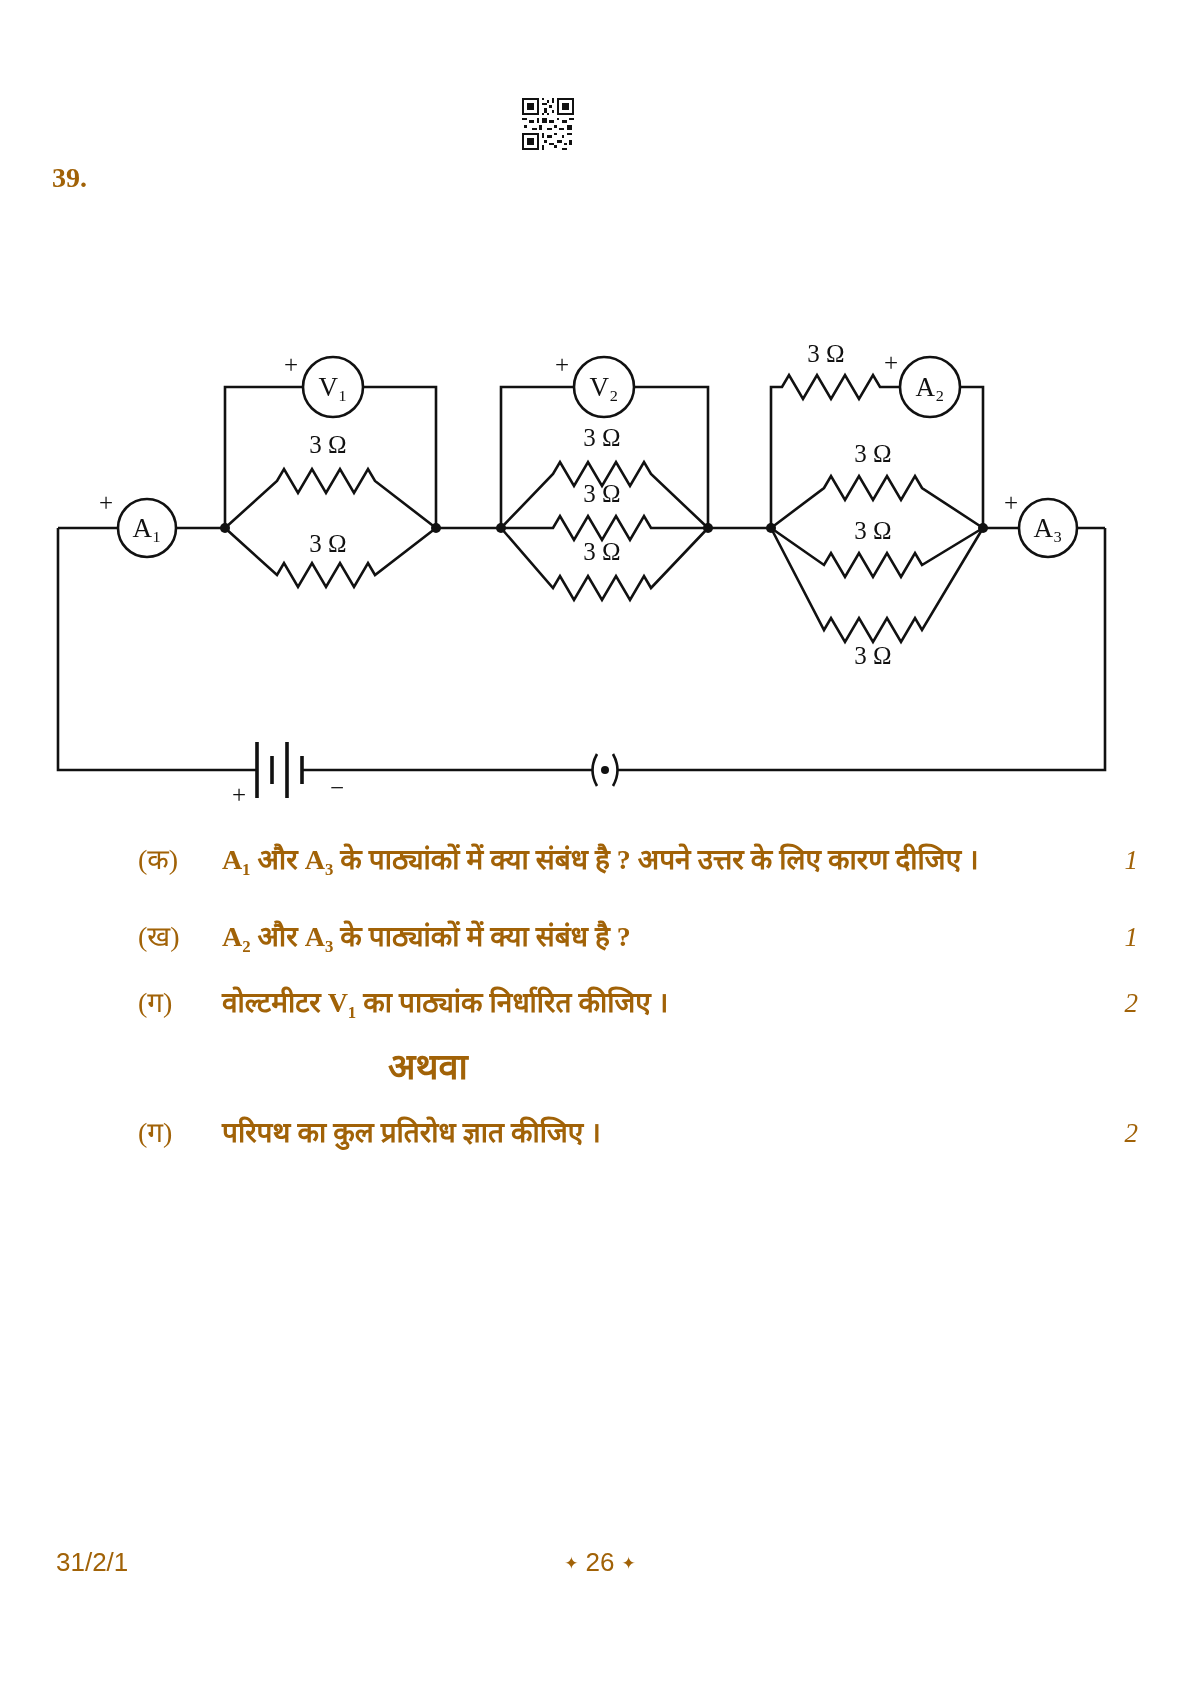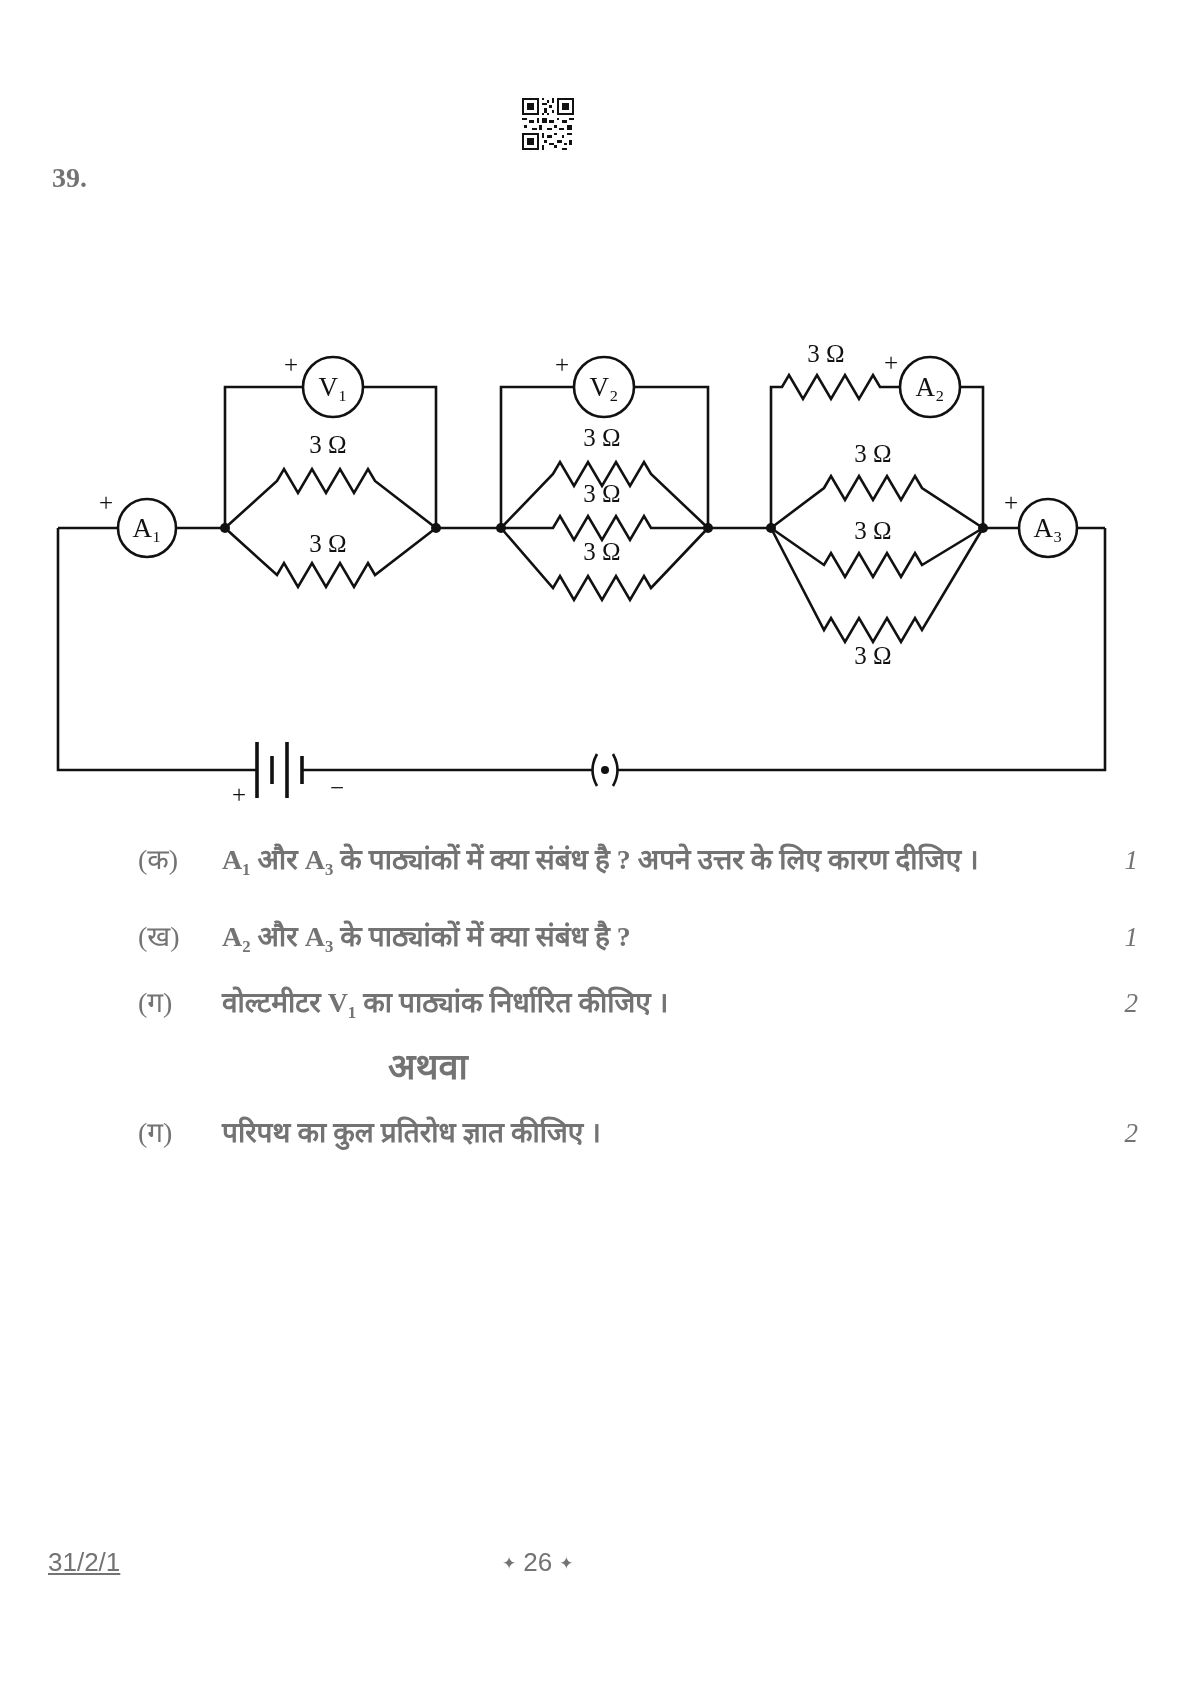--- a/index.html
+++ b/index.html
@@ -2,21 +2,21 @@
 <html><head>
 <meta charset="utf-8">
 <style>
   html,body{margin:0;padding:0;background:#e8e8e8;}
   .page{
     position:relative;
     width:1190px;height:1683px;
     margin:0 auto;
     background:#ffffff;
     font-family:"Liberation Serif","DejaVu Serif","DejaVu Sans",serif;
-    color:#737373;
+    color:#a16207;
     overflow:hidden;
   }
   .qr{position:absolute;left:522px;top:98px;width:52px;height:52px;}
   .qnum{
     position:absolute;left:52px;top:150px;
     font-size:28px;font-weight:bold;line-height:55px;
   }
   .intro{
     position:absolute;left:120px;top:150px;width:972px;
     font-size:28px;line-height:55px;
@@ -44,22 +44,22 @@
   }
   .or-label{
     position:absolute;left:388px;top:1049px;
     font-size:36px;font-weight:bold;line-height:36px;
   }
   .footer{
     position:absolute;left:0;top:1546px;width:1190px;height:40px;
     font-family:"Liberation Sans","DejaVu Sans",sans-serif;
     font-size:26px;line-height:32px;
   }
-  .footer-code{position:absolute;left:48px;text-decoration:underline;}
-  .footer-page{position:absolute;left:495px;width:210px;text-align:left;}
+  .footer-code{position:absolute;left:56px;}
+  .footer-page{position:absolute;left:495px;width:210px;text-align:center;}
   .footer-page .orn{font-size:17px;vertical-align:2px;padding:0 7px;}
 </style>
 </head>
 <body>
 
 <div class="page">
 
   <svg class="qr" viewBox="0 0 21 21" shape-rendering="crispEdges" aria-hidden="true">
     <rect x="0" y="0" width="21" height="21" fill="#fff"></rect>
     <g fill="#111">

